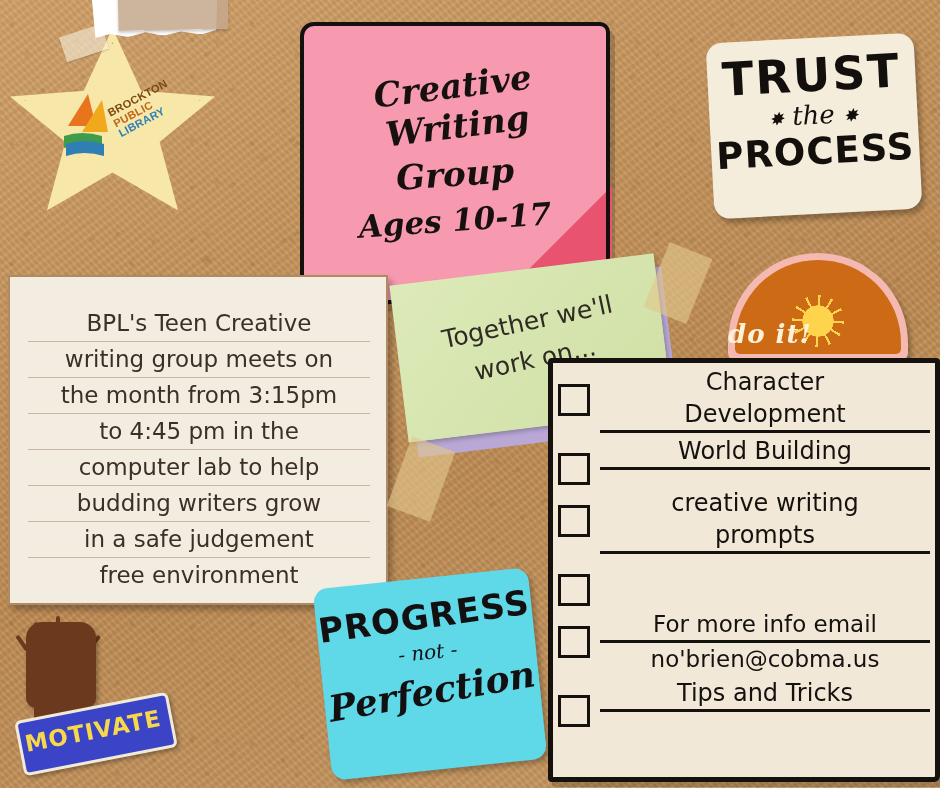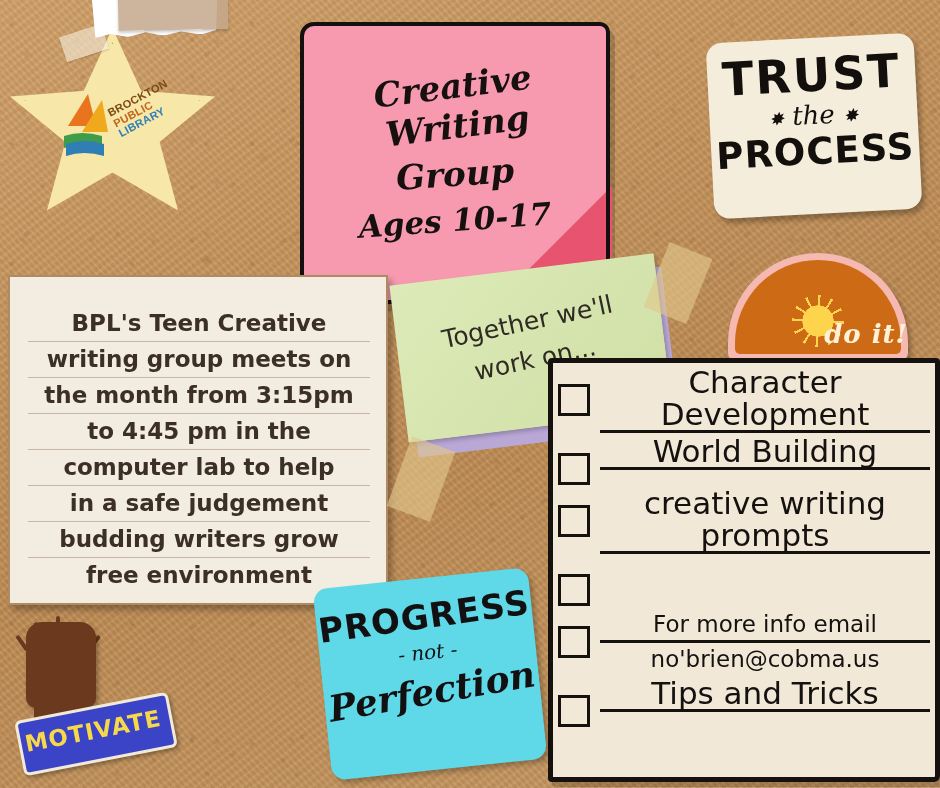--- a/index.html
+++ b/index.html
@@ -147,40 +147,39 @@
     content:"";position:absolute;inset:0;
     background:conic-gradient(#ffd44d 0 6deg, transparent 6deg 30deg,#ffd44d 30deg 36deg,transparent 36deg 60deg,#ffd44d 60deg 66deg,transparent 66deg 90deg,#ffd44d 90deg 96deg,transparent 96deg 120deg,#ffd44d 120deg 126deg,transparent 126deg 150deg,#ffd44d 150deg 156deg,transparent 156deg 180deg,#ffd44d 180deg 186deg,transparent 186deg 210deg,#ffd44d 210deg 216deg,transparent 216deg 240deg,#ffd44d 240deg 246deg,transparent 246deg 270deg,#ffd44d 270deg 276deg,transparent 276deg 300deg,#ffd44d 300deg 306deg,transparent 306deg 330deg,#ffd44d 330deg 336deg,transparent 336deg 360deg);
     border-radius:50%;
   }
   .yc-t1{
     position:absolute;left:0;right:0;top:16px;text-align:center;
     font-family:"DejaVu Serif", serif;font-style:italic;font-weight:bold;
     font-size:28px;color:#fdf2d8;letter-spacing:1px;z-index:3;
   }
   .yc-t2{
-    position:absolute;left:0;right:0;bottom:12px;text-align:right;
+    position:absolute;left:0;right:0;bottom:12px;text-align:left;
     font-family:"DejaVu Serif", serif;font-style:italic;font-weight:bold;
     font-size:26px;color:#fdf2d8;letter-spacing:1px;z-index:3;
   }
 
   
   #info-note{left:8px;top:275px;width:380px;height:330px;}
   .info-bg{
     position:absolute;inset:0;background:#f3ece0;
     border:2px solid #b08a63;
     box-shadow:4px 5px 6px rgba(0,0,0,.28);
   }
   .info-lines{position:absolute;left:20px;right:18px;top:32px;}
   .info-lines p{
     margin:0 0 1px 0;text-align:center;
     font-family:"DejaVu Sans", sans-serif;
     font-size:23px;line-height:33px;color:#3b2f26;
     border-bottom:1px solid rgba(150,120,90,.45);
     padding-bottom:1px;
-    font-weight:bold;
   }
   .info-lines p:last-child{border-bottom:none;}
   #info-tape{
     left:118px;top:-20px;width:110px;height:50px;background:rgba(196,168,140,.85);
     transform:rotate(-1deg);box-shadow:0 2px 3px rgba(0,0,0,.2);
   }
 
   
   #green-note{left:400px;top:268px;width:280px;height:190px;transform:rotate(-7deg);}
   .green-purple{position:absolute;left:8px;top:14px;width:264px;height:160px;background:#b9a8d6;}
@@ -206,21 +205,21 @@
     box-shadow:4px 5px 0 rgba(0,0,0,.18);
   }
   .cl-rows{position:absolute;left:10px;right:10px;top:8px;}
   .cl-row{display:flex;align-items:flex-start;gap:10px;margin-bottom:2px;}
   .cl-box{
     flex:0 0 auto;width:26px;height:26px;border:3px solid #15110f;margin-top:18px;background:transparent;
   }
   .cl-label{
     flex:1;text-align:center;
     font-family:"DejaVu Sans", sans-serif;
-    font-size:31px;line-height:32px;color:#15110f;
+    font-size:24px;line-height:32px;color:#15110f;
   }
   .cl-label .u{display:block;border-bottom:3px solid #15110f;}
   .cl-email{font-size:23px;}
 
   
   #progress{left:322px;top:578px;width:216px;height:192px;}
   .pr-bg{
     position:absolute;inset:0;background:#5fd8e8;
     border-radius:14px;transform:rotate(-6deg);
     box-shadow:3px 4px 5px rgba(0,0,0,.25);
@@ -309,22 +308,22 @@
 </div>
 
 <div class="layer" id="info-note">
   <div class="info-bg"></div>
   <div class="info-lines">
     <p>BPL's Teen Creative</p>
     <p>writing group meets on</p>
     <p>the month from 3:15pm</p>
     <p>to 4:45 pm in the</p>
     <p>computer lab to help</p>
+    <p>budding writers grow</p>
     <p>in a safe judgement</p>
-    <p>budding writers grow</p>
     <p>free environment</p>
   </div>
 </div>
 <div class="layer" id="info-tape"></div>
 
 <div class="layer" id="green-note">
   <div class="green-purple"></div>
   <div class="green-bg"></div>
   <div class="green-text">Together we'll work on...</div>
 </div>

